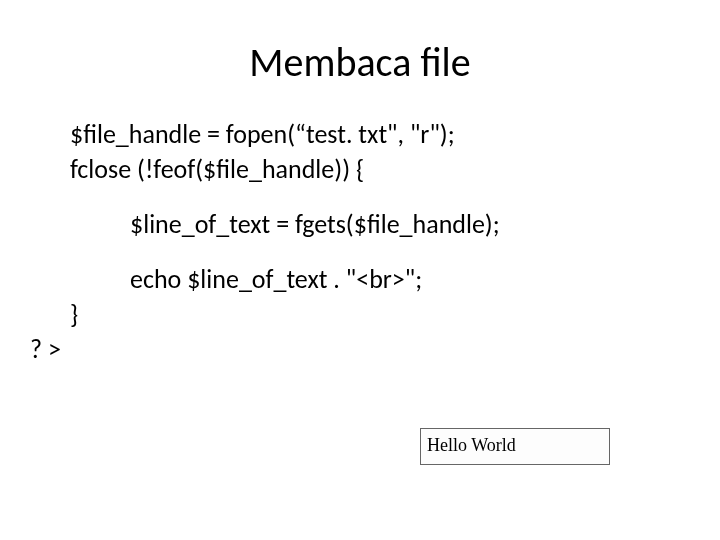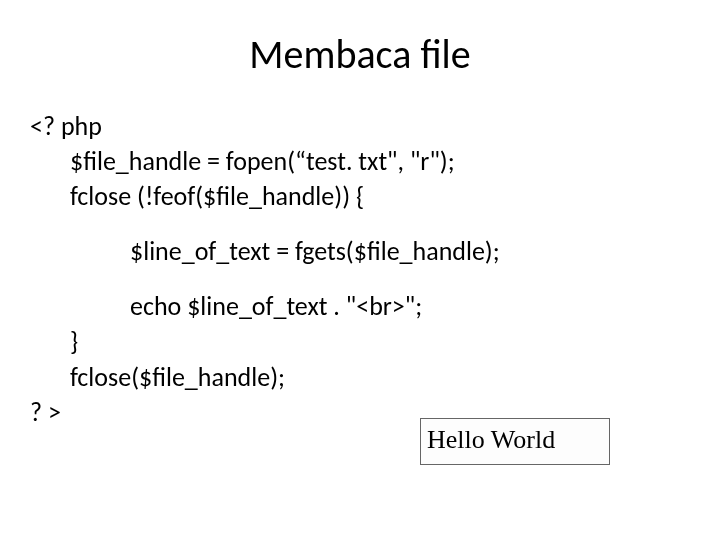--- a/index.html
+++ b/index.html
@@ -14,21 +14,21 @@
   .slide {
     width: 100%;
     height: 100%;
     padding: 20px 30px;
   }
   .title {
     text-align: center;
     font-size: 40px;
     font-weight: 400;
     color: #000;
-    margin-top: 10px;
+    margin-top: 18px;
     margin-bottom: 30px;
   }
   .code-block {
     font-size: 26px;
     line-height: 1.35;
     color: #000;
     font-weight: 400;
   }
   .code-line {
     white-space: pre;
@@ -36,39 +36,37 @@
   .ind1 { padding-left: 40px; }
   .ind2 { padding-left: 100px; margin-top: 20px; }
   .output-box {
     position: absolute;
     right: 110px;
     bottom: 75px;
     border: 1px solid #666;
     background: #fdfdfd;
     padding: 5px 10px 8px 6px;
     font-family: "Times New Roman", Times, serif;
-    font-size: 26px;
+    font-size: 18px;
     line-height: 1.25;
     color: #000;
     min-width: 190px;
   }
 </style>
 </head>
 <body>
 
 <div class="slide">
   <h1 class="title">Membaca file</h1>
 
   <div class="code-block">
-    <div class="code-line">&lt;? php</div>
     <div class="code-line ind1">$file_handle = fopen(“test. txt", "r");</div>
     <div class="code-line ind1">fclose (!feof($file_handle)) {</div>
     <div class="code-line ind2">$line_of_text = fgets($file_handle);</div>
     <div class="code-line ind2">echo $line_of_text . "&lt;br&gt;";</div>
     <div class="code-line ind1">}</div>
-    <div class="code-line ind1">fclose($file_handle);</div>
     <div class="code-line">? &gt;</div>
   </div>
 
   <div class="output-box">
     <div>Hello World</div>
   </div>
 </div>
 
 </body></html>

